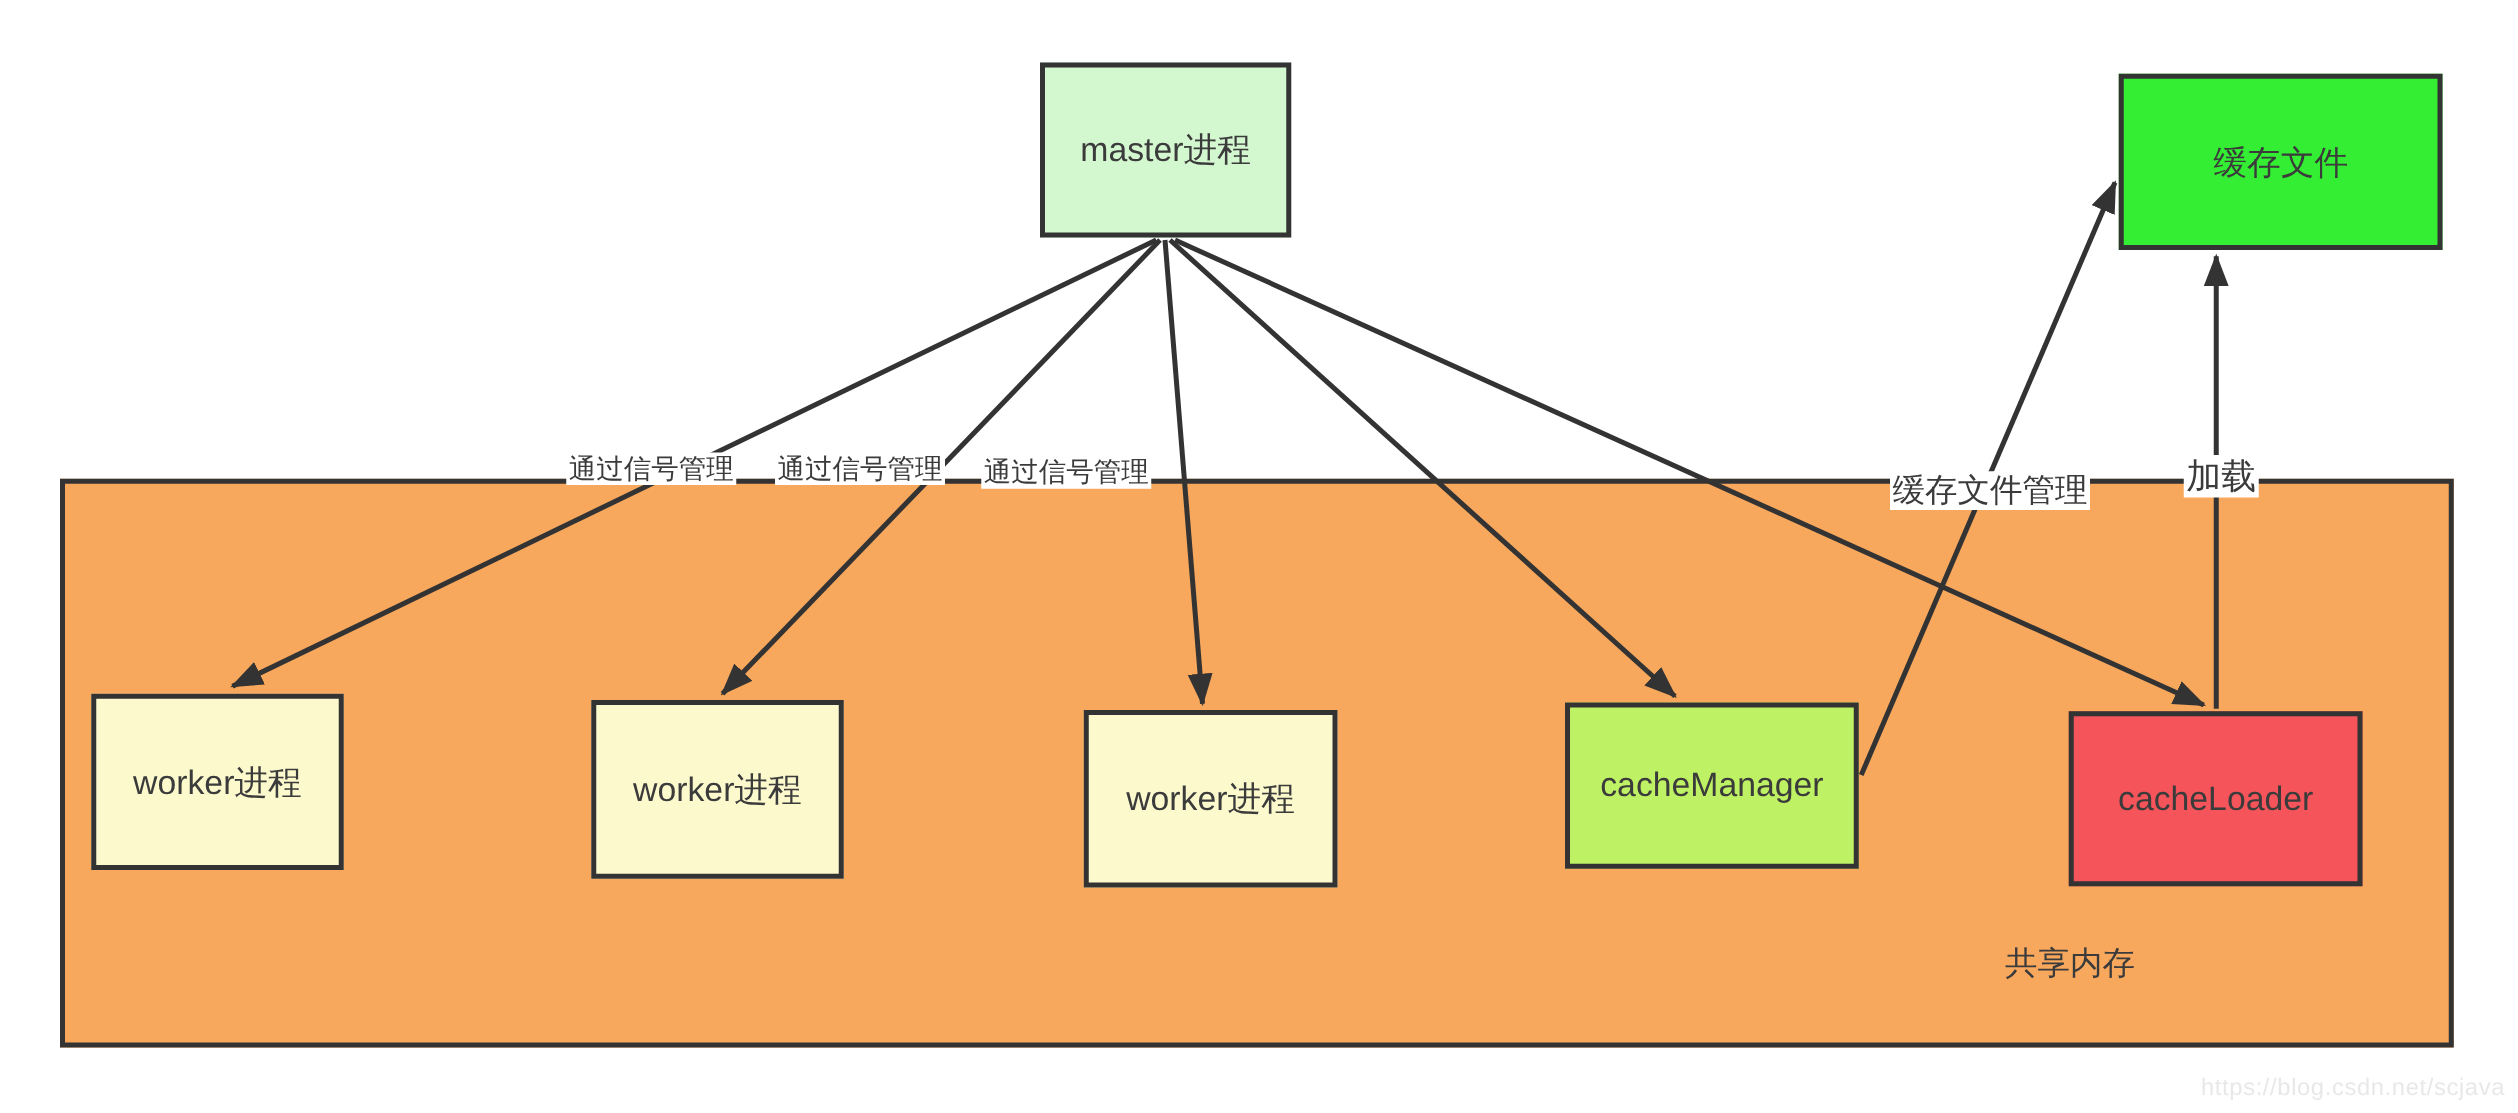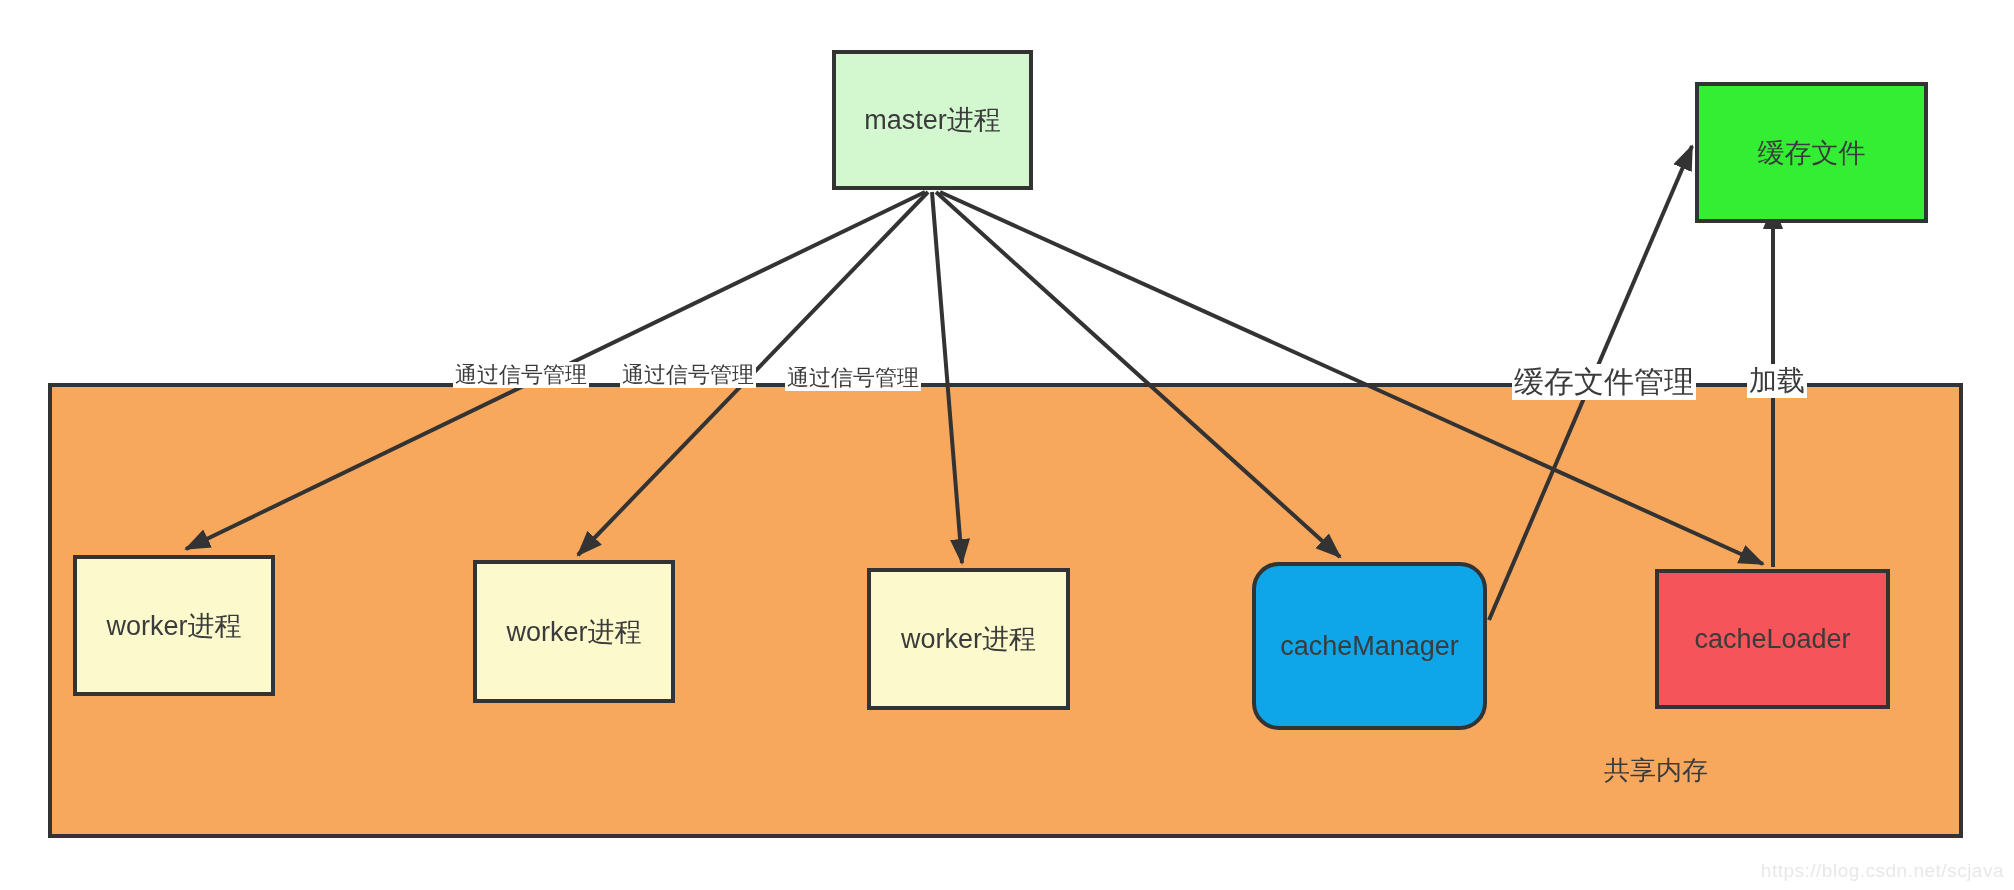--- a/index.html
+++ b/index.html
@@ -74,36 +74,36 @@
       <line x1="936" y1="192" x2="1340" y2="557" stroke="#333333" stroke-width="4" marker-end="url(#arrowhead)"></line>
       <line x1="940" y1="192" x2="1763" y2="564" stroke="#333333" stroke-width="4" marker-end="url(#arrowhead)"></line>
       <line x1="1489" y1="620" x2="1692" y2="146" stroke="#333333" stroke-width="4" marker-end="url(#arrowhead)"></line>
       <line x1="1773" y1="567" x2="1773" y2="205" stroke="#333333" stroke-width="4" marker-end="url(#arrowhead)"></line>
     </svg>
   <div class="watermark">https://blog.csdn.net/scjava</div>
 <div class="container-label" style="left: 1604px; top: 753px; font-size: 26px; color: rgb(59, 59, 59);">共享内存</div>
     <div class="node" style="left: 832px; top: 50px; width: 201px; height: 140px; background: rgb(211, 247, 207); border-color: rgb(51, 51, 51); color: rgb(59, 59, 59);">
       <span>master进程</span>
     </div>
-    <div class="node" style="left: 1695px; top: 59px; width: 233px; height: 141px; background: rgb(51, 238, 51); border-color: rgb(51, 51, 51); color: rgb(59, 59, 59); margin-top: 23px;">
+    <div class="node" style="left: 1695px; top: 59px; width: 259px; height: 141px; background: rgb(51, 238, 51); border-color: rgb(51, 51, 51); color: rgb(59, 59, 59);">
       <span>缓存文件</span>
     </div>
     <div class="node" style="left: 73px; top: 555px; width: 202px; height: 141px; background: rgb(252, 250, 205); border-color: rgb(51, 51, 51); color: rgb(59, 59, 59);">
       <span>worker进程</span>
     </div>
     <div class="node" style="left: 473px; top: 560px; width: 202px; height: 143px; background: rgb(252, 250, 205); border-color: rgb(51, 51, 51); color: rgb(59, 59, 59);">
       <span>worker进程</span>
     </div>
     <div class="node" style="left: 867px; top: 568px; width: 203px; height: 142px; background: rgb(252, 250, 205); border-color: rgb(51, 51, 51); color: rgb(59, 59, 59);">
       <span>worker进程</span>
     </div>
-    <div class="node" style="left: 1252px; top: 562px; width: 235px; height: 168px; background: #0ea5e9; border-color: rgb(51, 51, 51); color: rgb(59, 59, 59); border-radius: 27px;">
+    <div class="node" style="left: 1252px; top: 562px; width: 235px; height: 133px; background: #bef264; border-color: rgb(51, 51, 51); color: rgb(59, 59, 59);">
       <span>cacheManager</span>
     </div>
     <div class="node" style="left: 1655px; top: 569px; width: 235px; height: 140px; background: rgb(245, 84, 90); border-color: rgb(51, 51, 51); color: rgb(59, 59, 59);">
       <span>cacheLoader</span>
     </div>
     <div class="edge-label" style="left: 453px; top: 362px; font-size: 22px; background: rgb(255, 255, 255); color: rgb(59, 59, 59);">通过信号管理</div>
     <div class="edge-label" style="left: 620px; top: 362px; font-size: 22px; background: rgb(255, 255, 255); color: rgb(59, 59, 59);">通过信号管理</div>
     <div class="edge-label" style="left: 785px; top: 365px; font-size: 22px; background: rgb(255, 255, 255); color: rgb(59, 59, 59);">通过信号管理</div>
-    <div class="edge-label" style="left: 1512px; top: 364px; font-size: 30px; background: rgb(255, 255, 255); color: rgb(59, 59, 59);">缓存文件管理</div>
+    <div class="edge-label" style="left: 1512px; top: 377px; font-size: 26px; background: rgb(255, 255, 255); color: rgb(59, 59, 59);">缓存文件管理</div>
     <div class="edge-label" style="left: 1747px; top: 364px; font-size: 28px; background: rgb(255, 255, 255); color: rgb(59, 59, 59);">加载</div>
   </div>
 
 </body></html>

